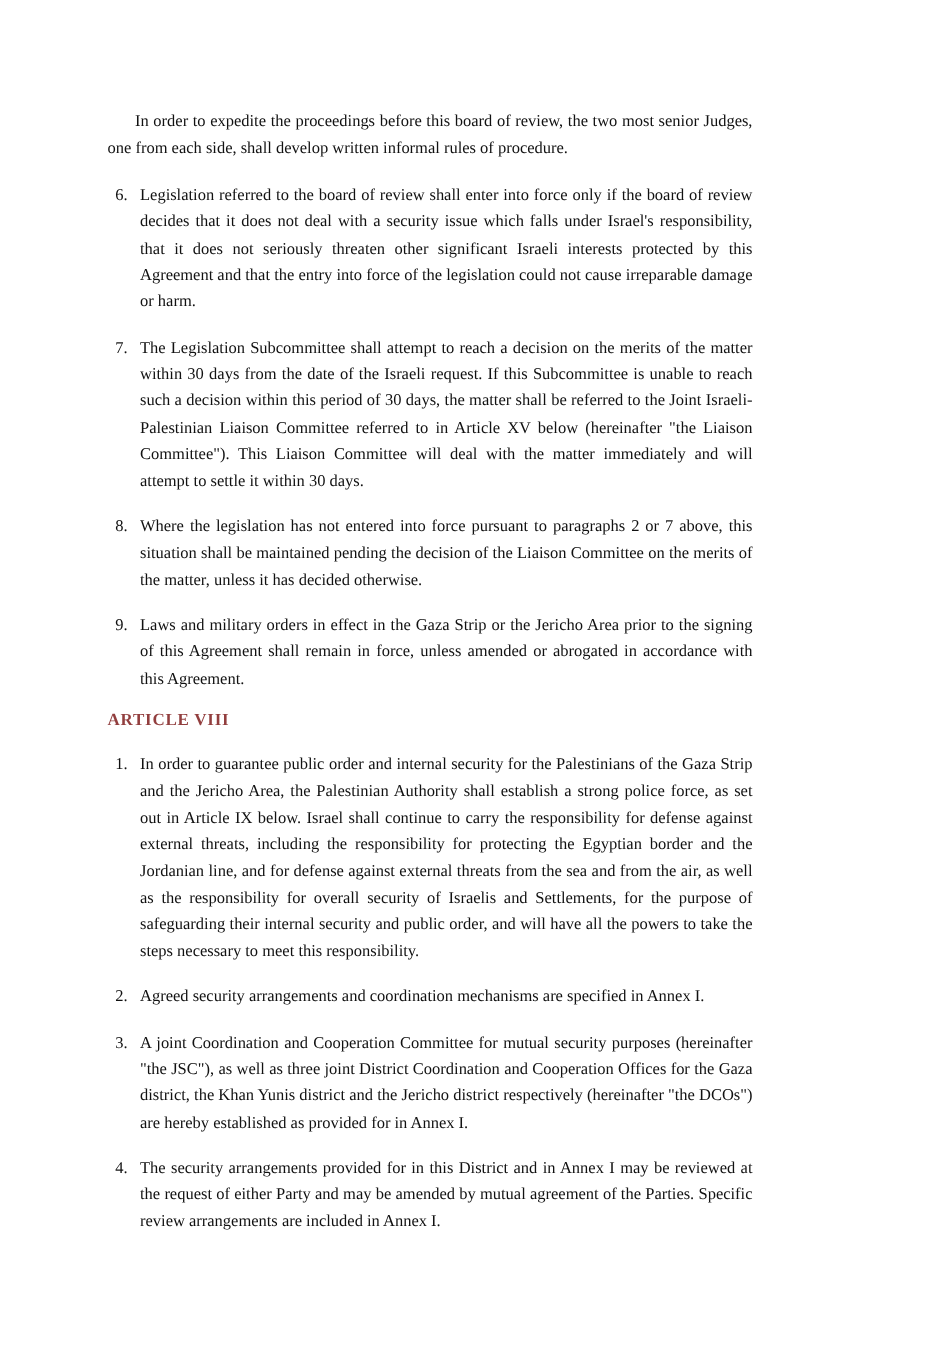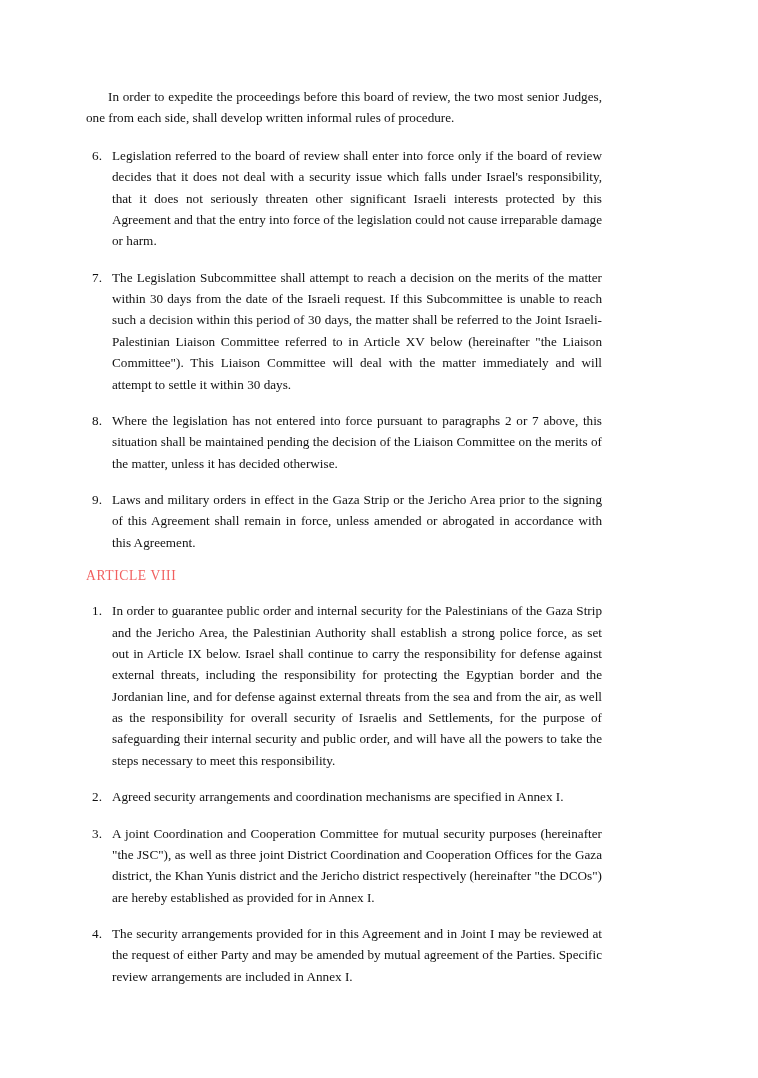--- a/index.html
+++ b/index.html
@@ -49,22 +49,22 @@
     box-sizing: border-box;
   }
   .item-text {
     flex: 1;
     text-align: justify;
   }
   .article-heading {
     font-size: 13.6px;
     letter-spacing: 0.6px;
     margin: 9px 0 16px 0;
-    color: #ef4444;
-    font-weight: normal;
+    color: #7f1d1d;
+    font-weight: bold;
     opacity: 0.85;
   }
   .section-title {
     font-size: 13.6px;
     font-weight: bold;
     margin: 0 0 18px 0;
     letter-spacing: 0.1px;
   }
   .page-number {
     position: absolute;
@@ -113,18 +113,18 @@
     <li class="list-item">
       <span class="item-num">2.</span>
       <span class="item-text">Agreed security arrangements and coordination mechanisms are specified in Annex I.</span>
     </li>
     <li class="list-item">
       <span class="item-num">3.</span>
       <span class="item-text">A  joint  Coordination  and  Cooperation  Committee  for  mutual  security  purposes (hereinafter  "the  JSC"),  as  well  as three joint District Coordination and Cooperation Offices   for   the   Gaza   district,   the  Khan Yunis district and the Jericho district respectively  (hereinafter "the DCOs") are hereby established as provided for in Annex I.</span>
     </li>
     <li class="list-item">
       <span class="item-num">4.</span>
-      <span class="item-text">The  security  arrangements  provided  for  in this Agreement  and in Joint I may be reviewed  at  the  request  of either Party and may be amended by mutual agreement of the Parties. Specific review arrangements are included in Annex I.</span>
+      <span class="item-text">The  security  arrangements  provided  for  in this District  and in Annex I may be reviewed  at  the  request  of either Party and may be amended by mutual agreement of the Parties. Specific review arrangements are included in Annex I.</span>
     </li>
   </ul>
 
 
 </div>
 
 </body></html>

